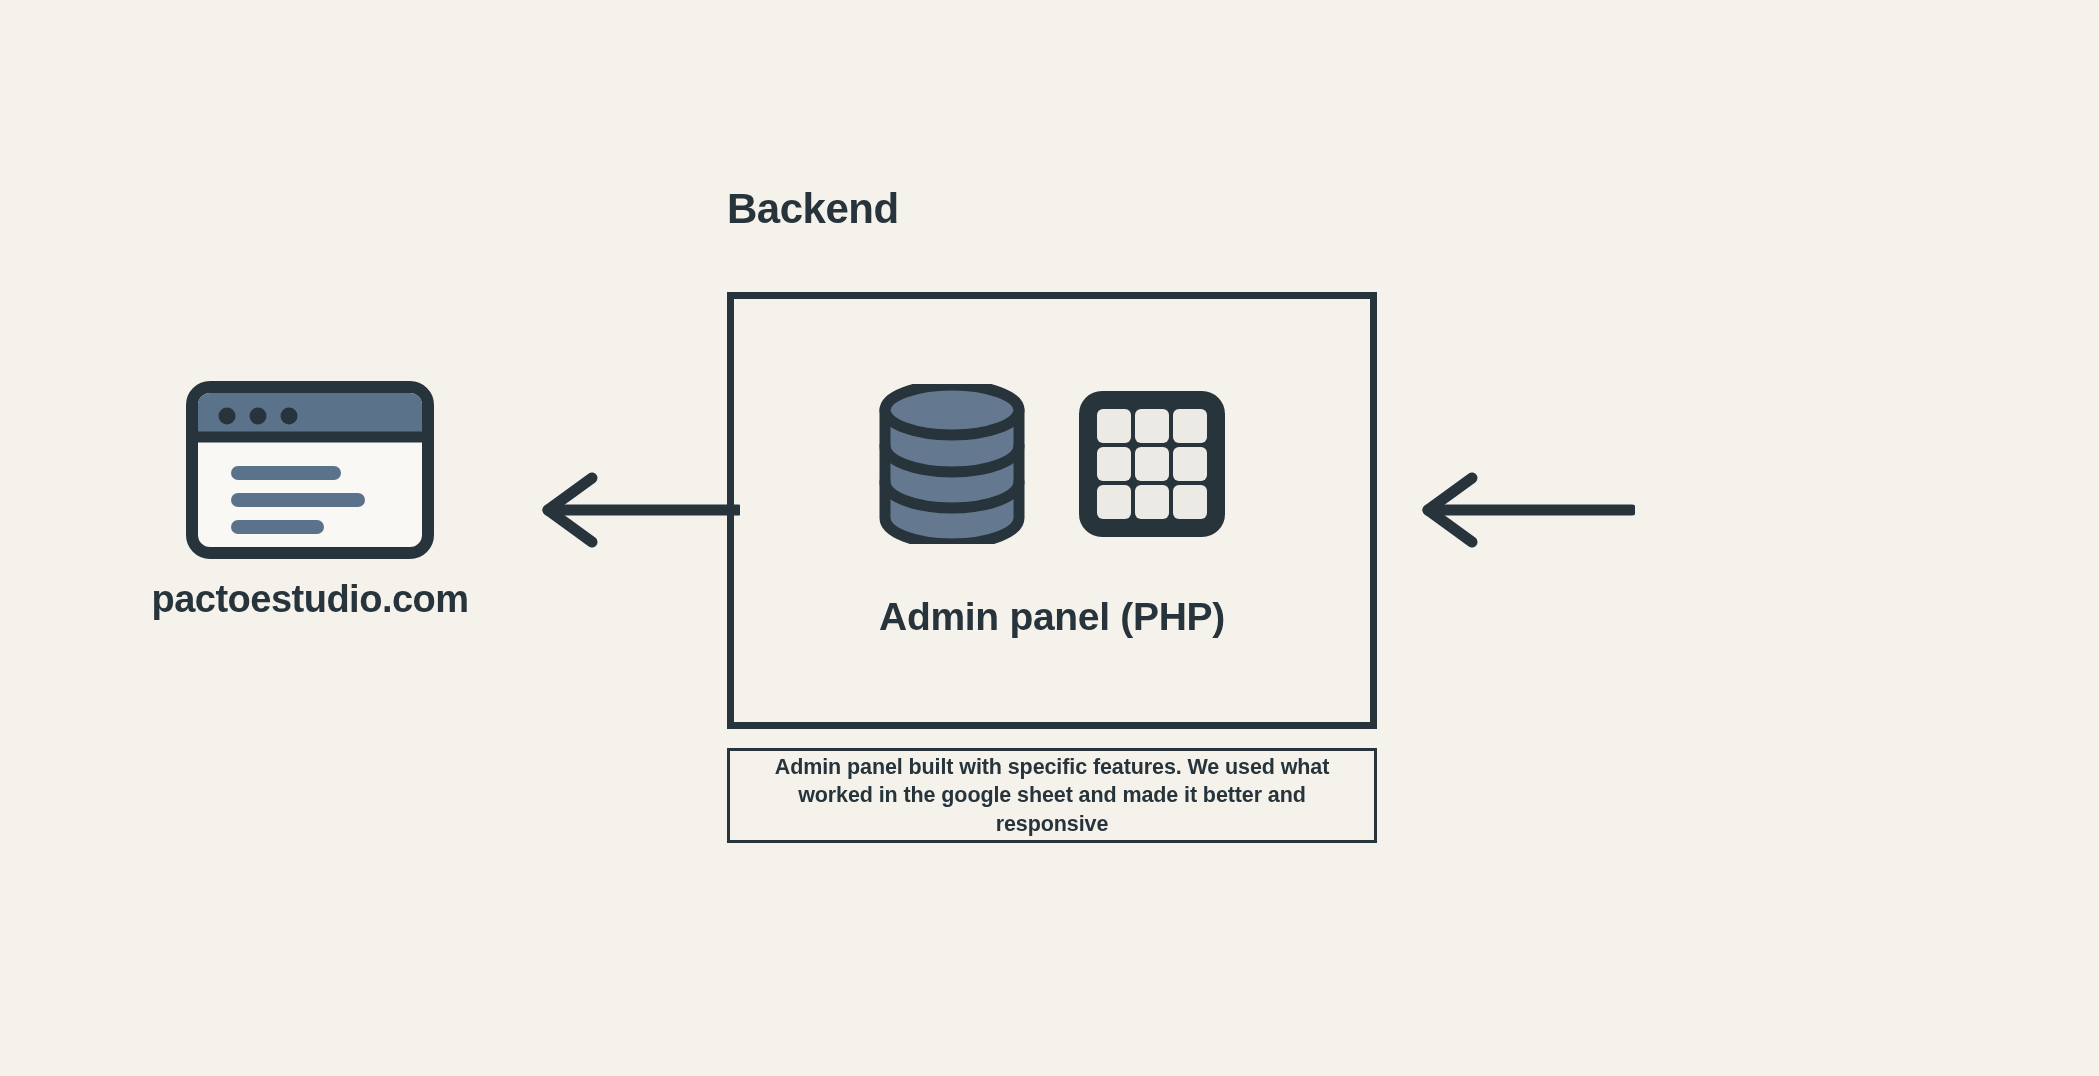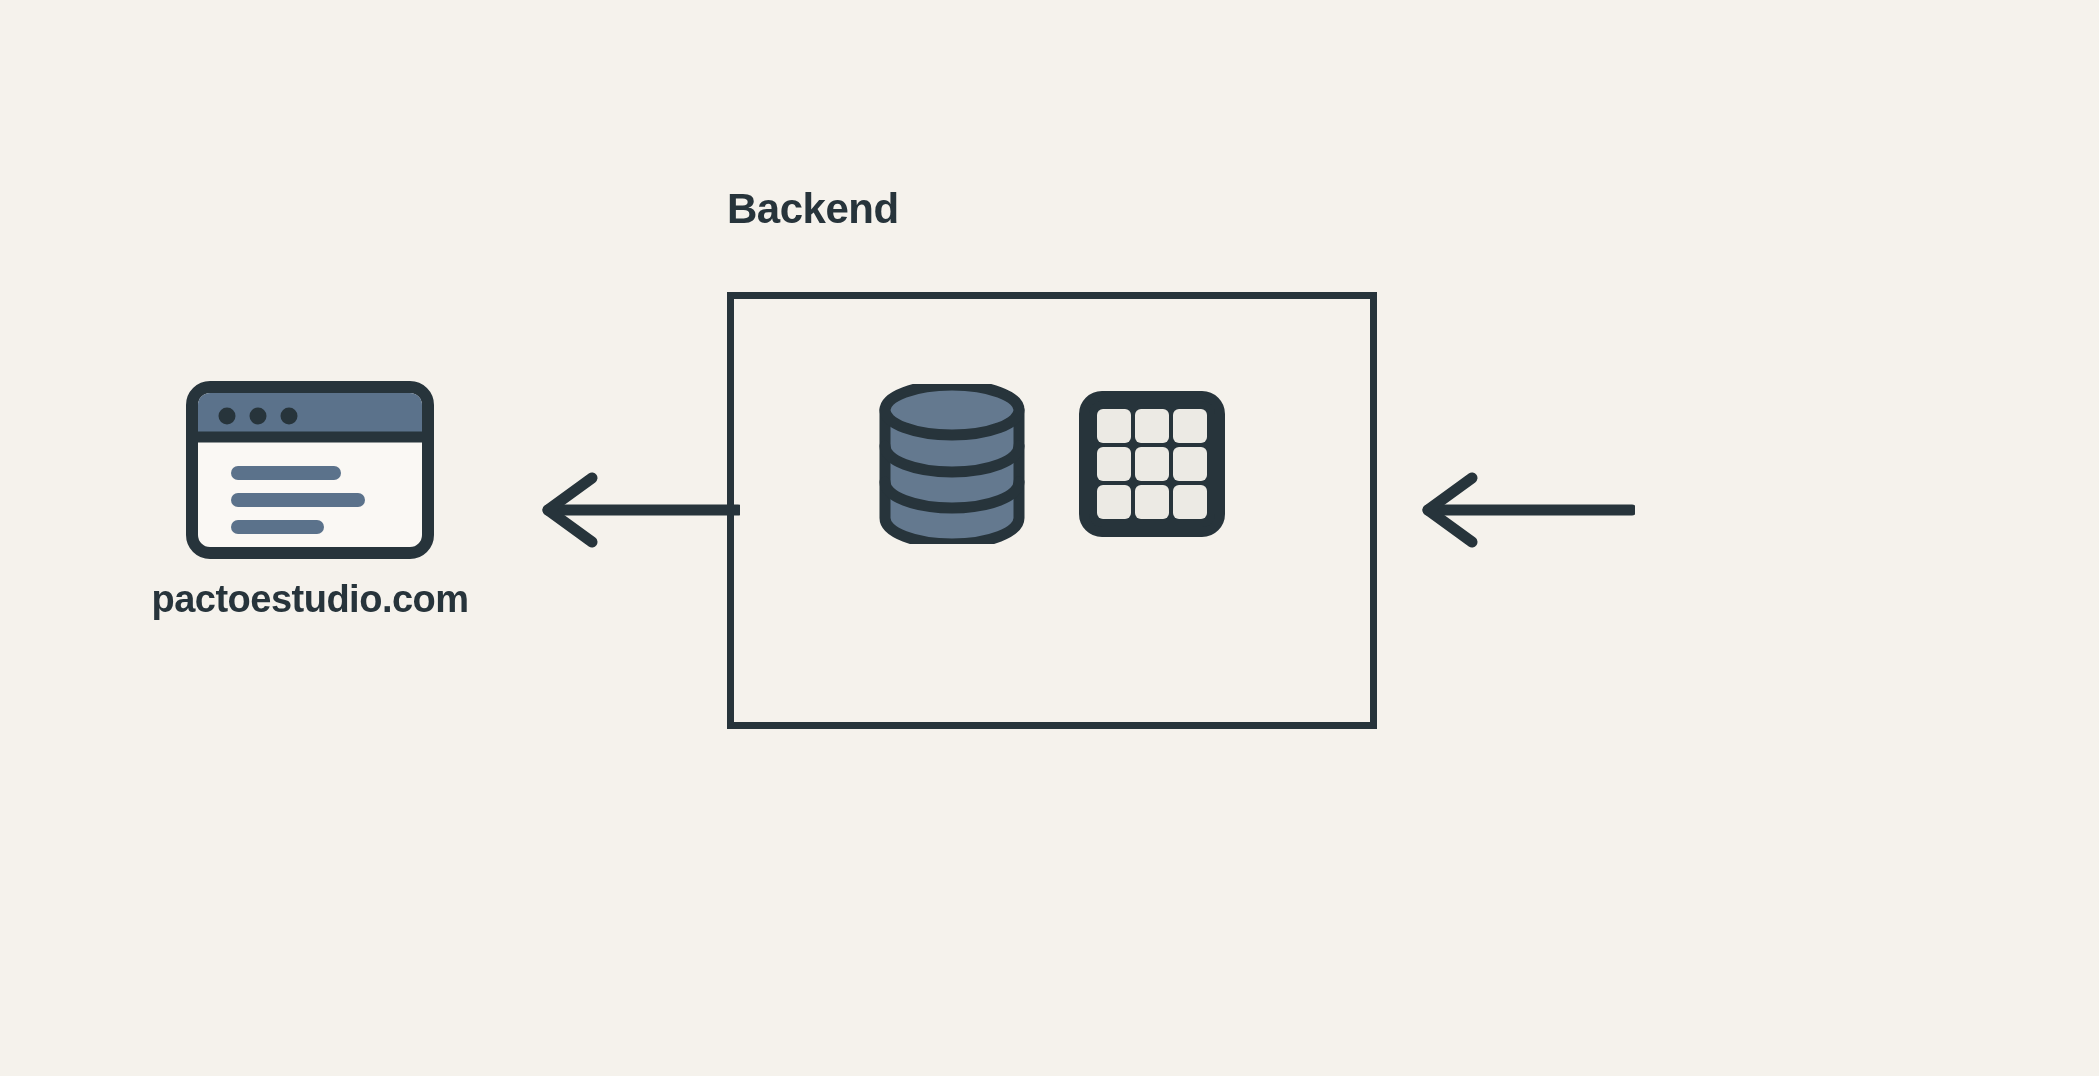--- a/index.html
+++ b/index.html
@@ -179,22 +179,26 @@
             <rect x="96" y="58" width="34" height="34" rx="6"></rect>
             <rect x="20" y="96" width="34" height="34" rx="6"></rect>
             <rect x="58" y="96" width="34" height="34" rx="6"></rect>
             <rect x="96" y="96" width="34" height="34" rx="6"></rect>
           </g>
         </svg>
       </span>
 
     </div>
 
-  </div>
-
+    <div id="admin-panel-label">Admin panel (PHP)</div>
+  </div>
+
+  <div class="abs" id="caption-box">
+    <div id="caption-text">Admin panel built with specific features. We used what worked in the google sheet and made it better and responsive</div>
+  </div>
 
   <div class="arrow" id="arrow-left">
     <svg width="210" height="80" viewBox="0 0 210 80">
       <g fill="none" stroke="#27343b" stroke-width="11" stroke-linecap="round" stroke-linejoin="round">
         <line x1="18" y1="40" x2="208" y2="40"></line>
         <polyline points="62,8 18,40 62,72"></polyline>
       </g>
     </svg>
   </div>
 

